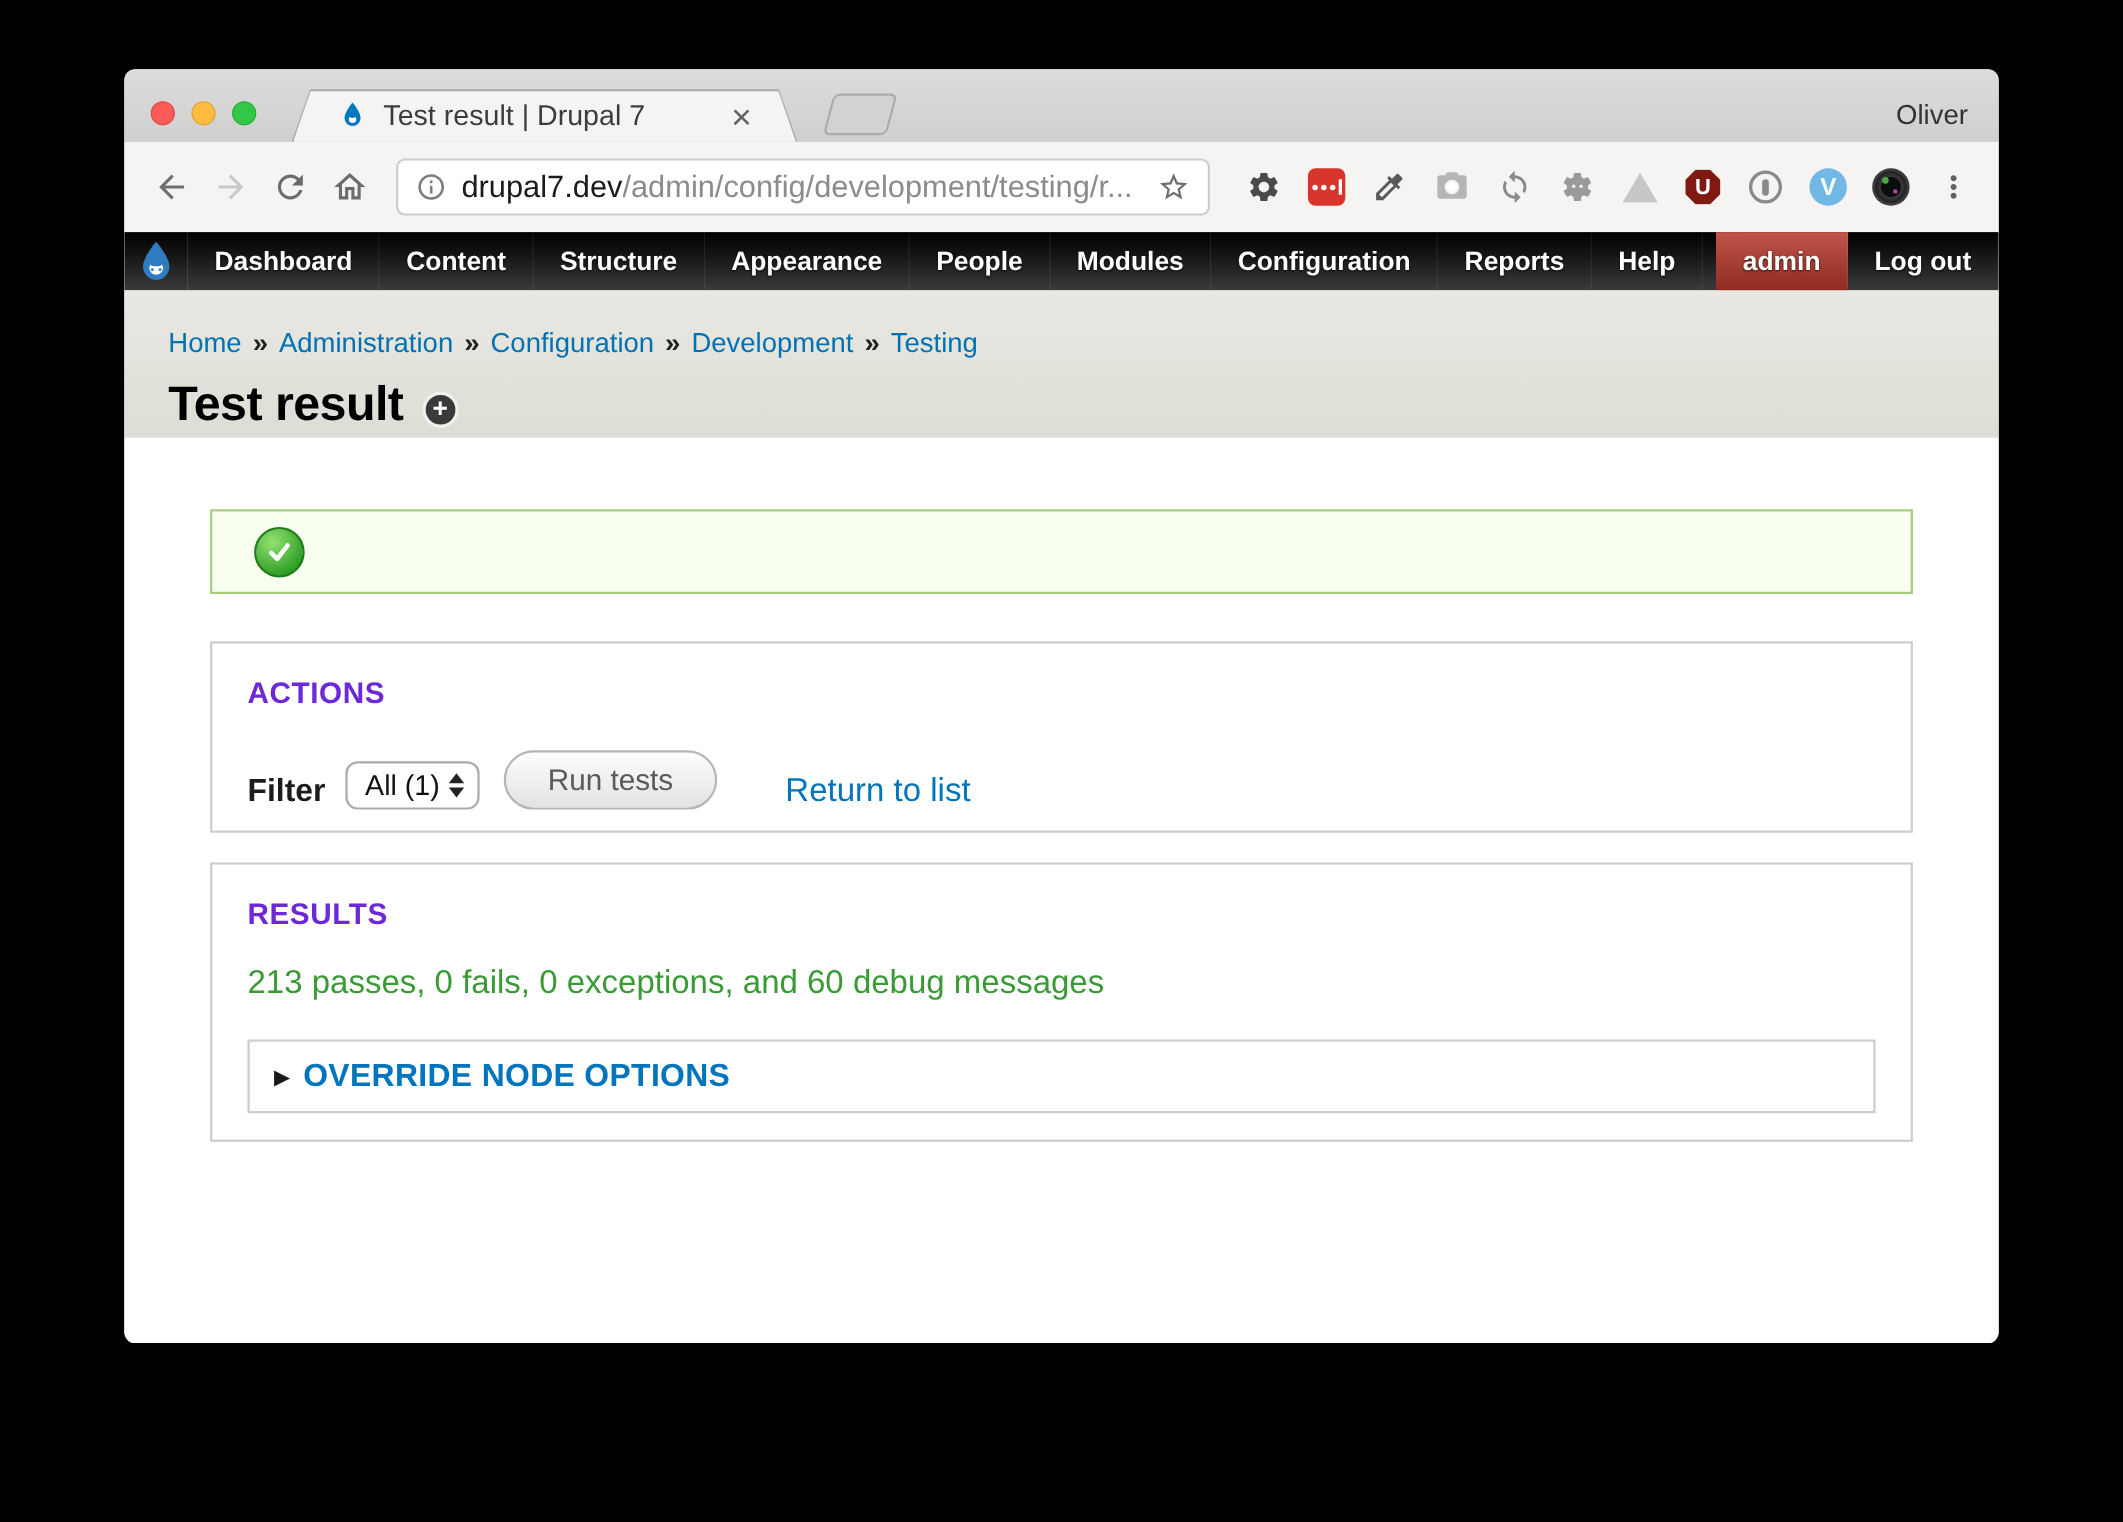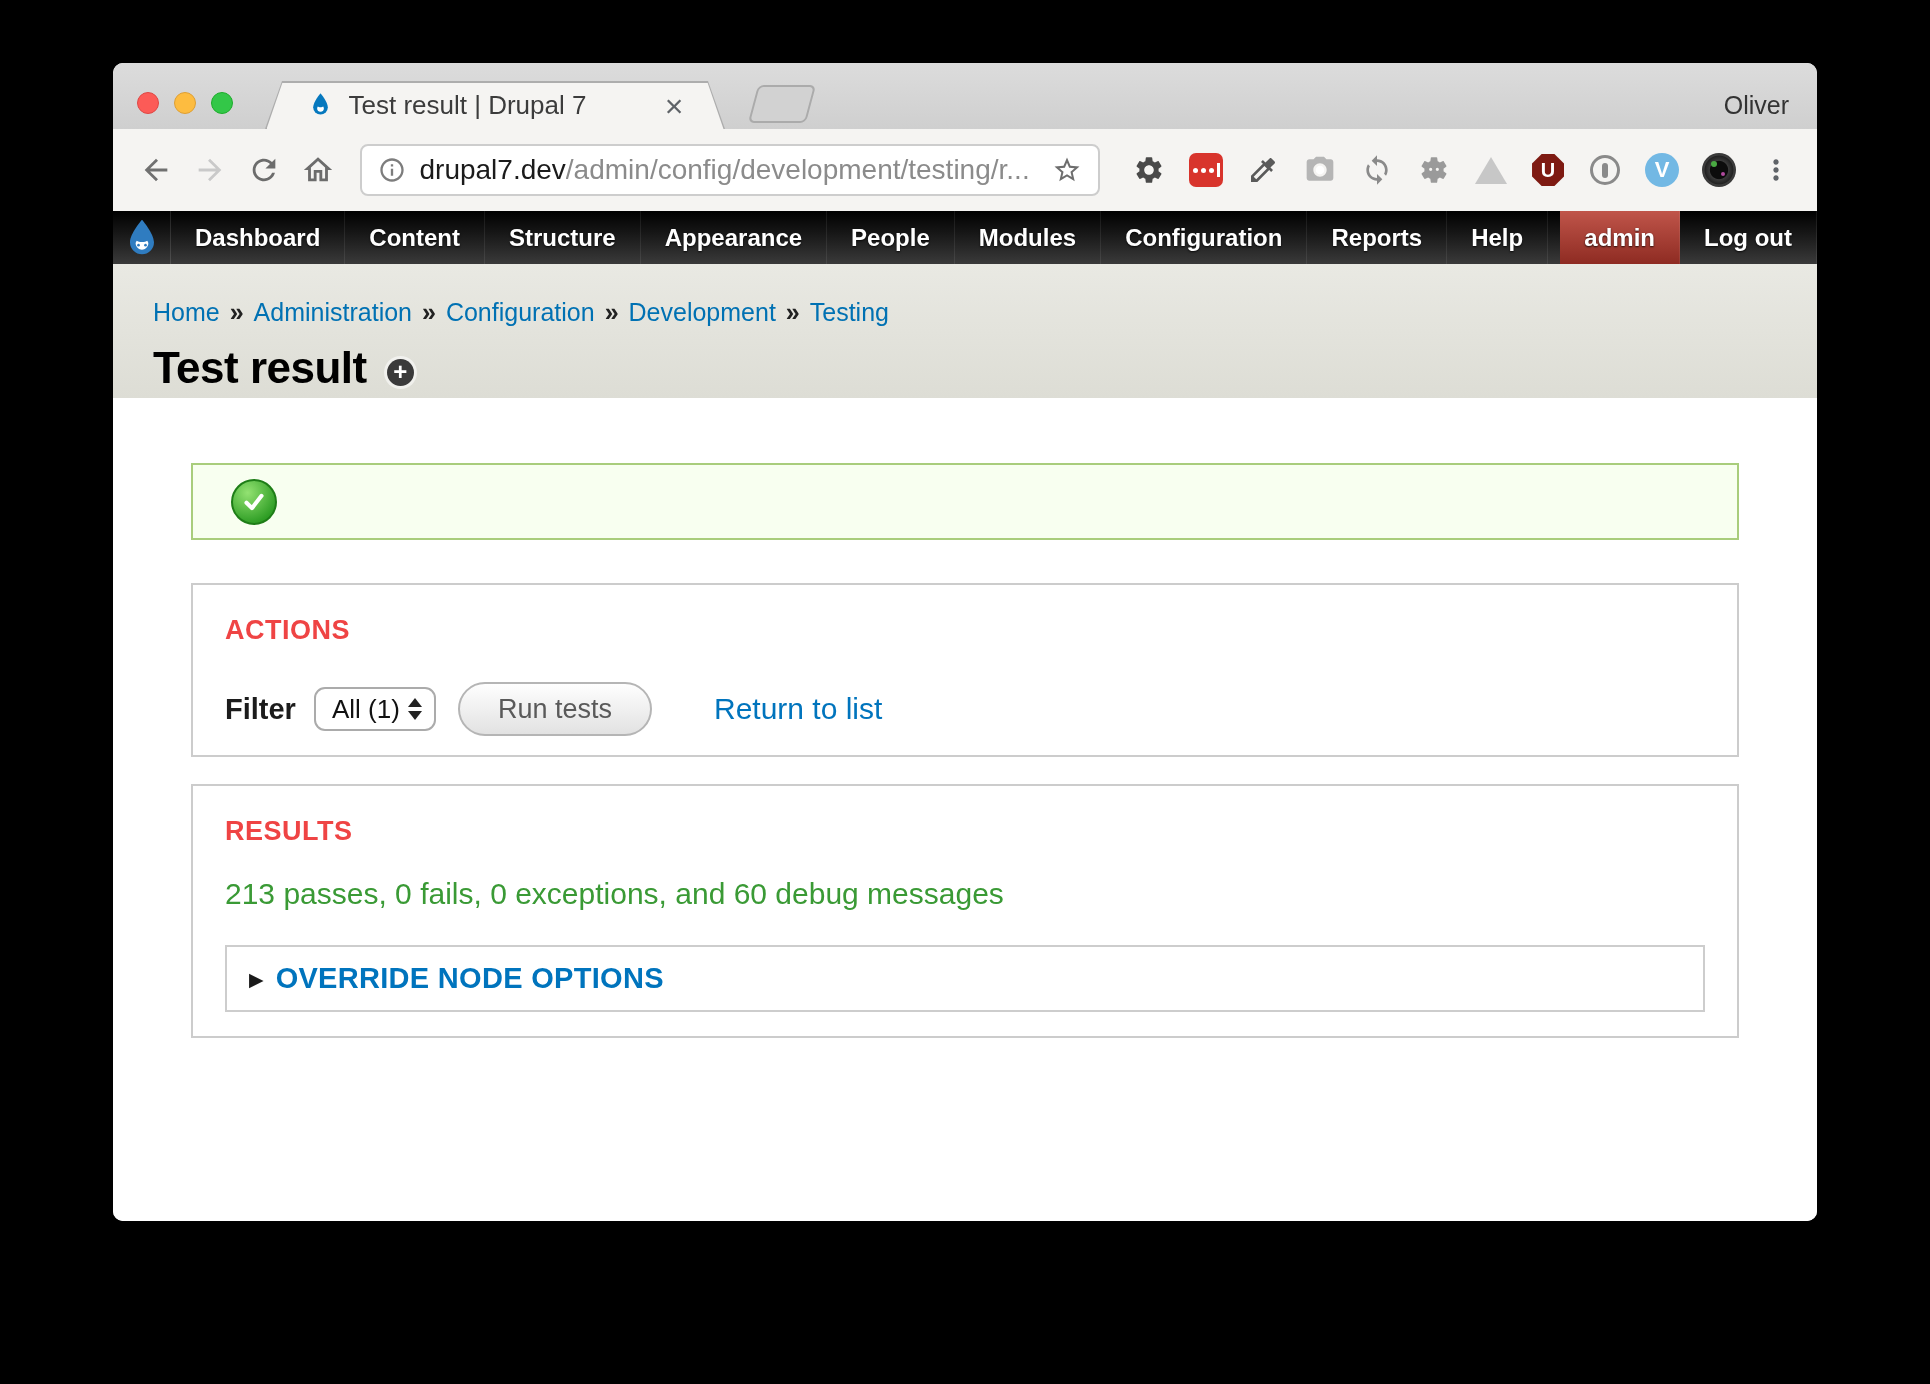--- a/index.html
+++ b/index.html
@@ -100,23 +100,23 @@
   .status-icon { width:46px; height:46px; border-radius:50%;
                  background:radial-gradient(circle at 35% 28%, #93e272, #2f9e25 75%);
                  border:2px solid #1e7d17; flex:0 0 46px;
                  display:flex; align-items:center; justify-content:center; }
   .status-icon svg { width:30px; height:30px; }
   .status-text { margin-left:60px; font-size:30px; color:#2a5a17; }
 
   .fieldset { border:2px solid #cccccc; background:#fff; padding:30px 32px; }
   .fieldset.actions { margin-top:43px; height:174px; }
   .fieldset.results { margin-top:27px; height:254px; }
-  .legend { font-size:27px; font-weight:bold; color:#ef4444; letter-spacing:.5px; }
-
-  .actions-row { margin-top:36px; display:flex; align-items:center; }
+  .legend { font-size:27px; font-weight:bold; color:#6d28d9; letter-spacing:.5px; }
+
+  .actions-row { margin-top:36px; display:flex; align-items:flex-end; }
   .filter-label { font-size:29px; font-weight:bold; color:#1c1c1c; margin-right:18px; }
   .select { width:122px; height:44px; background:#fff; border:2px solid #ababab;
             border-radius:11px; display:flex; align-items:center; padding:0 12px 0 16px; }
   .select-value { font-size:26px; color:#111; flex:1; }
   .spinners { display:flex; flex-direction:column; gap:4px; align-items:center; }
   .spin-up { width:0; height:0; border-left:7px solid transparent; border-right:7px solid transparent;
              border-bottom:9px solid #222; }
   .spin-down { width:0; height:0; border-left:7px solid transparent; border-right:7px solid transparent;
                border-top:9px solid #222; }
   .run-btn { margin-left:22px; height:54px; padding:0 38px; border:2px solid #b5b5b5;

